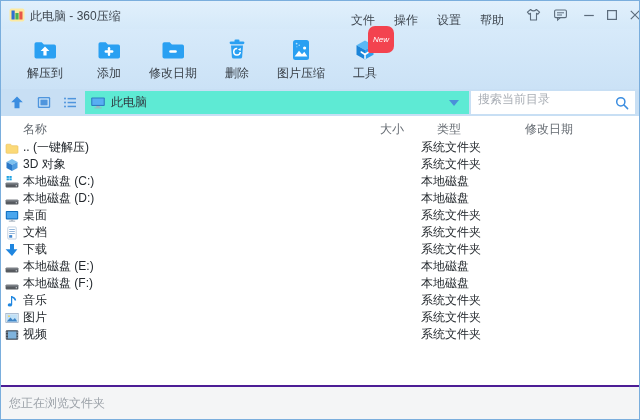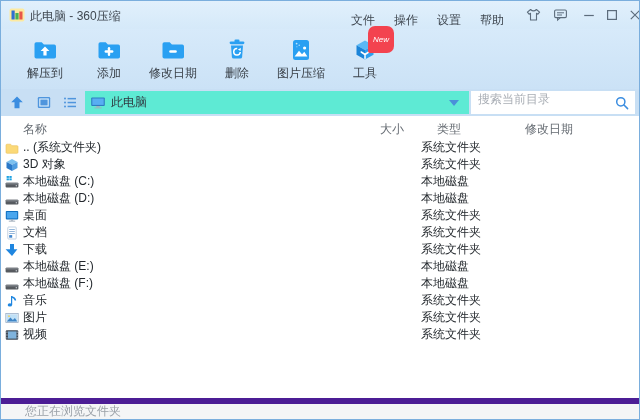--- a/index.html
+++ b/index.html
@@ -49,22 +49,22 @@
 
   
   .list { position:absolute; top:138px; left:0; right:0; bottom:28px; background:#fff; }
   .row { position:relative; height:17px; display:flex; align-items:center; }
   .ric { width:14px; height:14px; margin-left:4px; flex:0 0 14px; }
   .ric svg { display:block; }
   .rname { margin-left:4px; color:#24292e; white-space:nowrap; }
   .rtype { position:absolute; left:420px; color:#24292e; white-space:nowrap; }
 
   
-  .statusbar { position:absolute; left:0; right:0; bottom:0; height:21px; background:#f4f5f6;
-               border-top:6px solid #4c1d95; display:flex; align-items:center; padding-left:24px; }
+  .statusbar { position:absolute; left:0; right:0; bottom:0; height:34px; background:#f4f5f6;
+               border-top:2px solid #4c1d95; display:flex; align-items:center; padding-left:8px; }
   .status-text { color:#9ba1a8; font-size:12px; }
 </style>
 </head>
 <body>
 
 <div class="window">
 
   <div class="titlebar">
     <svg class="app-icon" viewBox="0 0 16 16">
       <rect x="0.5" y="1.5" width="15" height="13" rx="2" fill="#fdeaa0"></rect>
@@ -228,21 +228,21 @@
   </div>
 
   <div class="list">
 
     <div class="row">
       <span class="ric">
           <svg width="14" height="14" viewBox="0 0 14 14">
         <path d="M1 4.2 q0-1 1-1 h3.6 l1.3 1.5 h5.1 q1 0 1 1 v5.6 q0 1-1 1 H2 q-1 0-1-1 Z" fill="#fbd978" stroke="#e9c05a" stroke-width="0.6"></path>
       </svg>
         </span>
-      <span class="rname">.. (系统文件夹)</span>
+      <span class="rname">.. (一键解压)</span>
       <span class="rtype">系统文件夹</span>
     </div>
 
     <div class="row">
       <span class="ric">
           <svg width="14" height="14" viewBox="0 0 14 14">
         <polygon points="7,1 12.5,3.9 7,6.8 1.5,3.9" fill="#7cc0ef"></polygon>
         <polygon points="1.5,3.9 7,6.8 7,13 1.5,10.1" fill="#2a78c8"></polygon>
         <polygon points="12.5,3.9 7,6.8 7,13 12.5,10.1" fill="#4f9ce0"></polygon>
       </svg>

